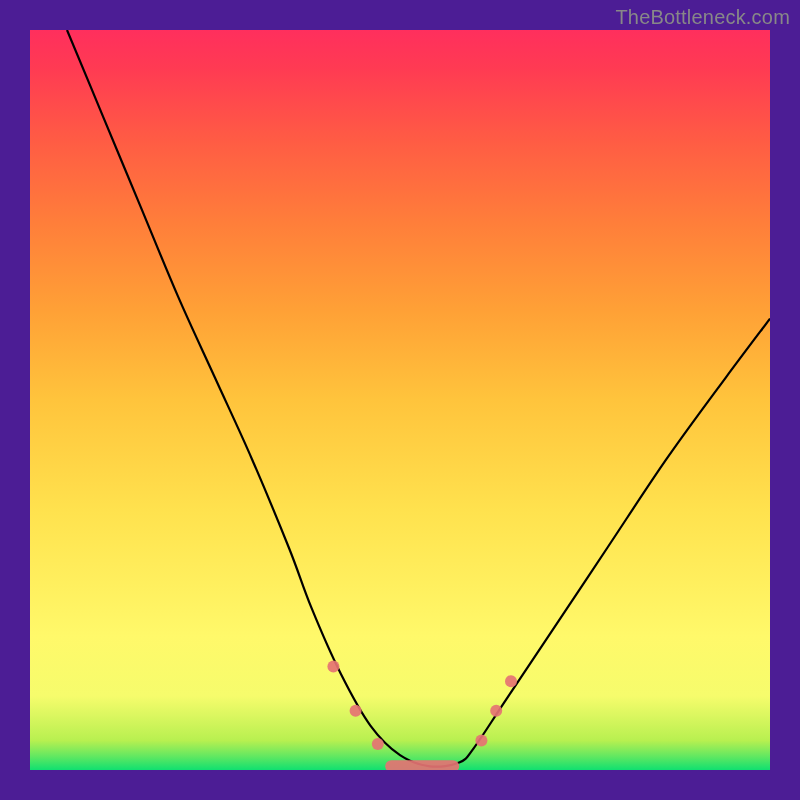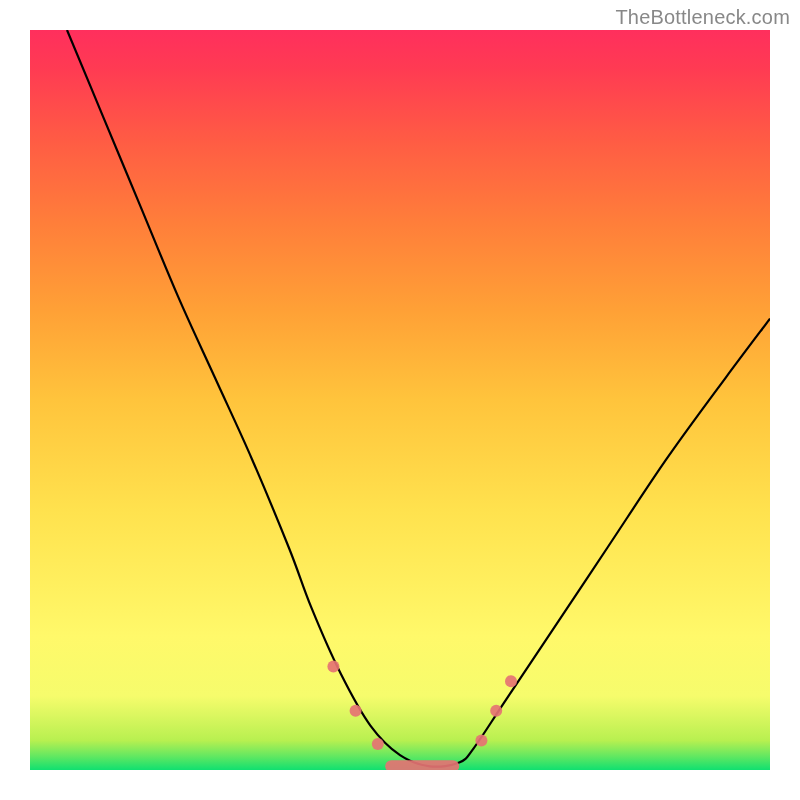--- a/index.html
+++ b/index.html
@@ -8,21 +8,21 @@
     width: 800px;
     height: 800px;
     overflow: hidden;
     background: #000;
     font-family: Arial, Helvetica, sans-serif;
   }
   .frame {
     position: absolute;
     left: 0; top: 0;
     width: 800px; height: 800px;
-    background: #ffffff;
+    background: #4c1d95;
   }
   .plot {
     position: absolute;
     left: 30px;
     top: 30px;
     width: 740px;
     height: 740px;
     
     background: linear-gradient(
       to top,

